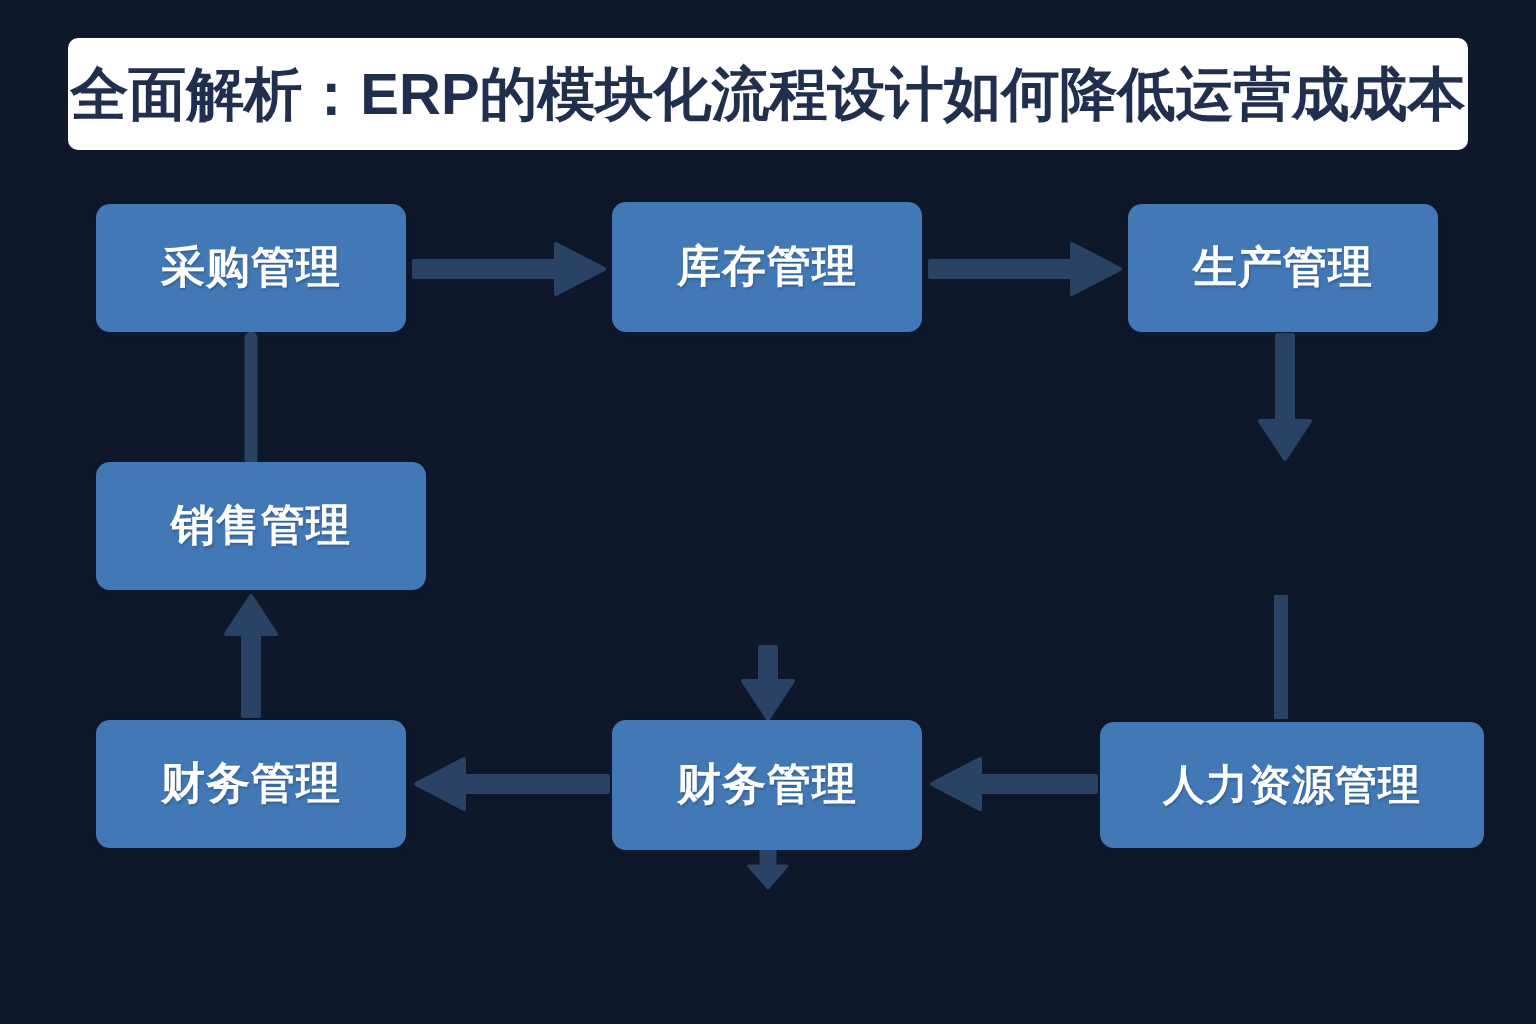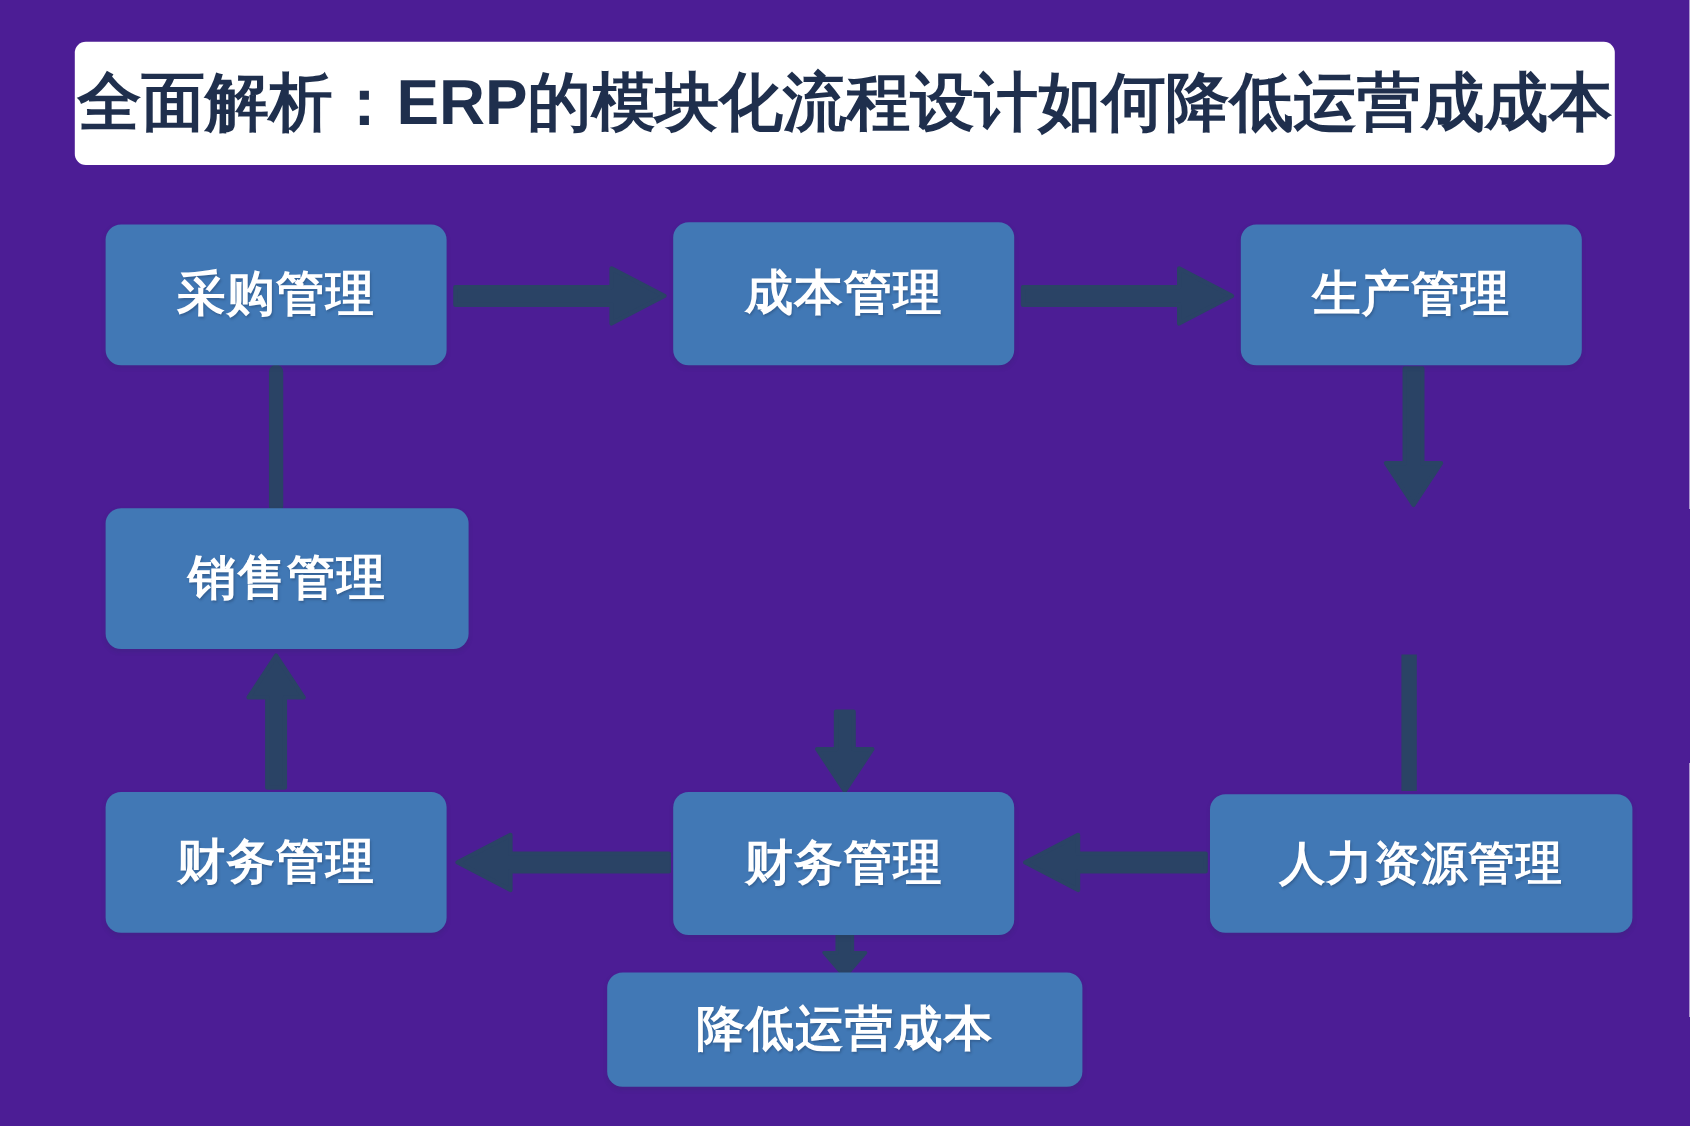--- a/index.html
+++ b/index.html
@@ -7,21 +7,21 @@
     padding: 0;
     background: #ffffff;
   }
   body {
     font-family: "Liberation Sans", "DejaVu Sans", sans-serif;
   }
   #canvas {
     position: relative;
     width: 1536px;
     height: 1024px;
-    background: #4c1d95;
+    background: #0f172a;
     overflow: hidden;
   }
   
   #title-card {
     position: absolute;
     left: 68px;
     top: 38px;
     width: 1400px;
     height: 112px;
     background: #ffffff;
@@ -50,20 +50,21 @@
     box-sizing: border-box;
   }
   .node-label {
     color: #ffffff;
     font-size: 44px;
     font-weight: 700;
     white-space: nowrap;
     letter-spacing: 1px;
     text-shadow: 1px 2px 2px rgba(25,45,75,0.30);
     line-height: 1;
+    font-family: Liberation Serif, serif;
   }
   .node.wide .node-label { font-size: 42px; }
   .node.outcome { background: #4178b5; }
 
   
   #node-procurement { left: 96px;  top: 204px; width: 310px; height: 128px; }
   #node-inventory   { left: 612px; top: 202px; width: 310px; height: 130px; }
   #node-production  { left: 1128px;top: 204px; width: 310px; height: 128px; }
   #node-sales       { left: 96px;  top: 462px; width: 330px; height: 128px; }
   #node-cost        { left: 1128px;top: 462px; width: 310px; height: 128px; }
@@ -166,21 +167,21 @@
       <path d="M16 2 L30 2 L30 18 L42 18 L23 40 L4 18 L16 18 Z" fill="#2a4365" stroke="#2a4365" stroke-width="3" stroke-linejoin="round"></path>
     </svg>
   </div>
 
 
   <div class="node" id="node-procurement">
     <span class="node-label">采购管理</span>
   </div>
 
   <div class="node" id="node-inventory">
-    <span class="node-label">成本管理</span>
+    <span class="node-label">库存管理</span>
   </div>
 
   <div class="node" id="node-production">
     <span class="node-label">生产管理</span>
   </div>
 
   <div class="node" id="node-sales">
     <span class="node-label">销售管理</span>
   </div>
 
@@ -190,17 +191,14 @@
   </div>
 
   <div class="node" id="node-finance-mid">
     <span class="node-label">财务管理</span>
   </div>
 
   <div class="node wide" id="node-hr">
     <span class="node-label">人力资源管理</span>
   </div>
 
-  <div class="node outcome" id="node-outcome">
-    <span class="node-label">降低运营成本</span>
-  </div>
 
 </div>
 
 </body></html>

